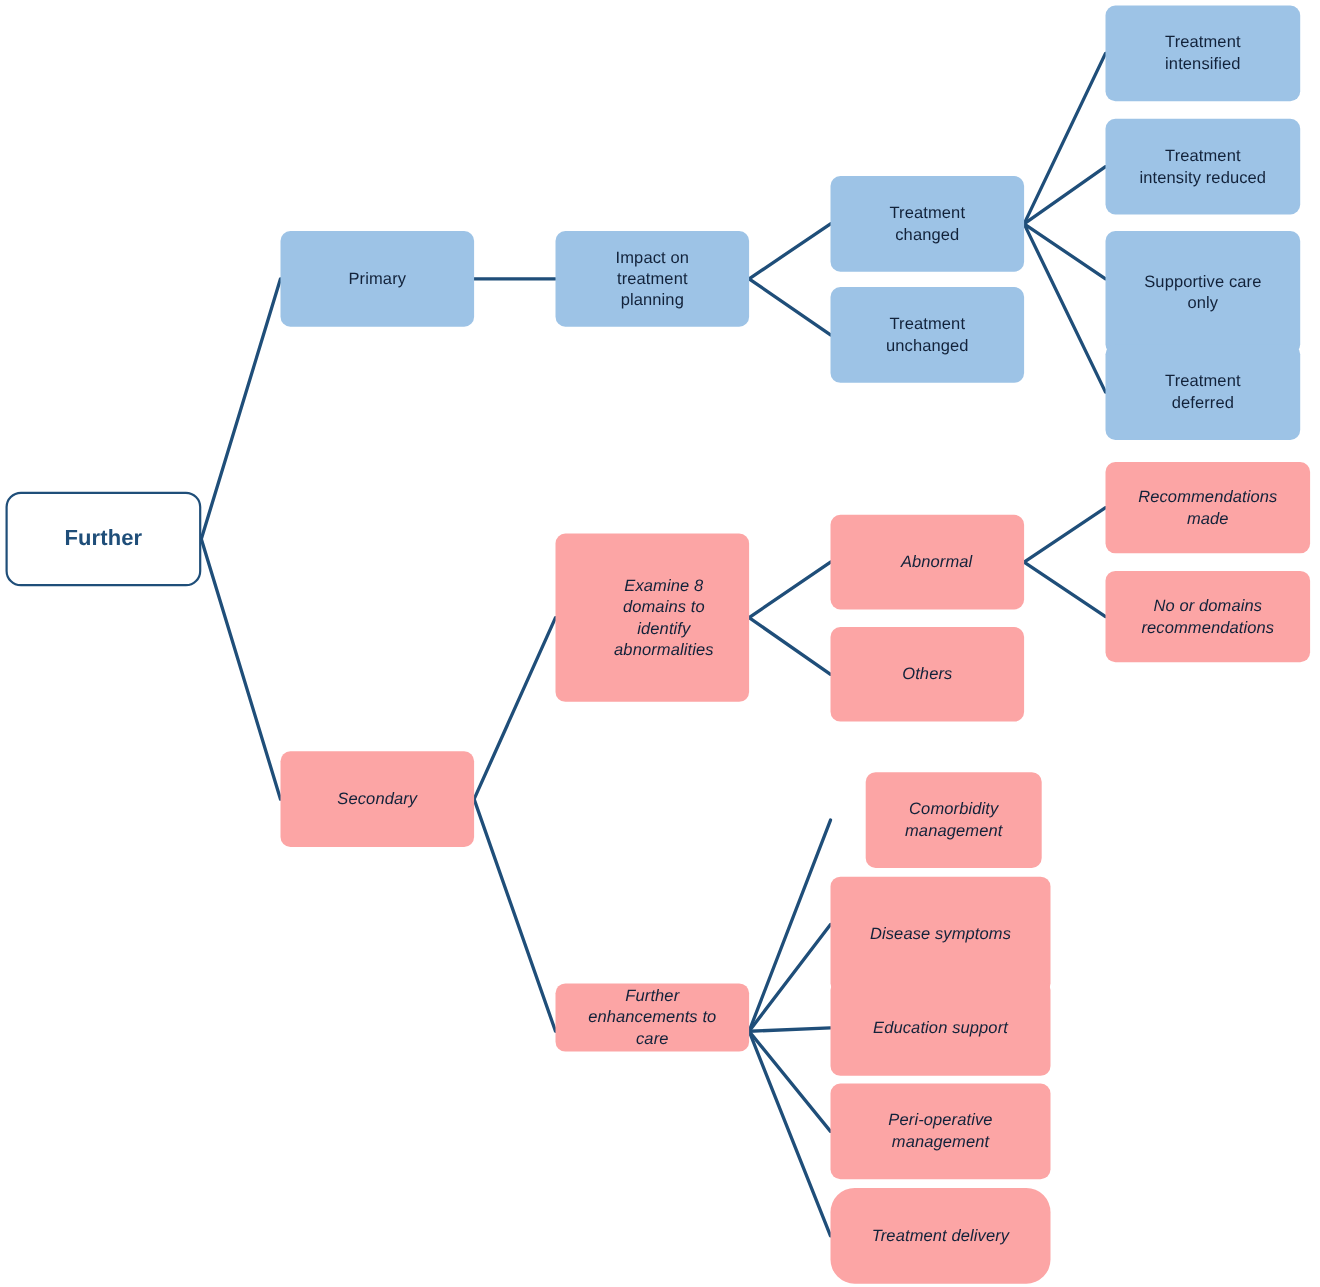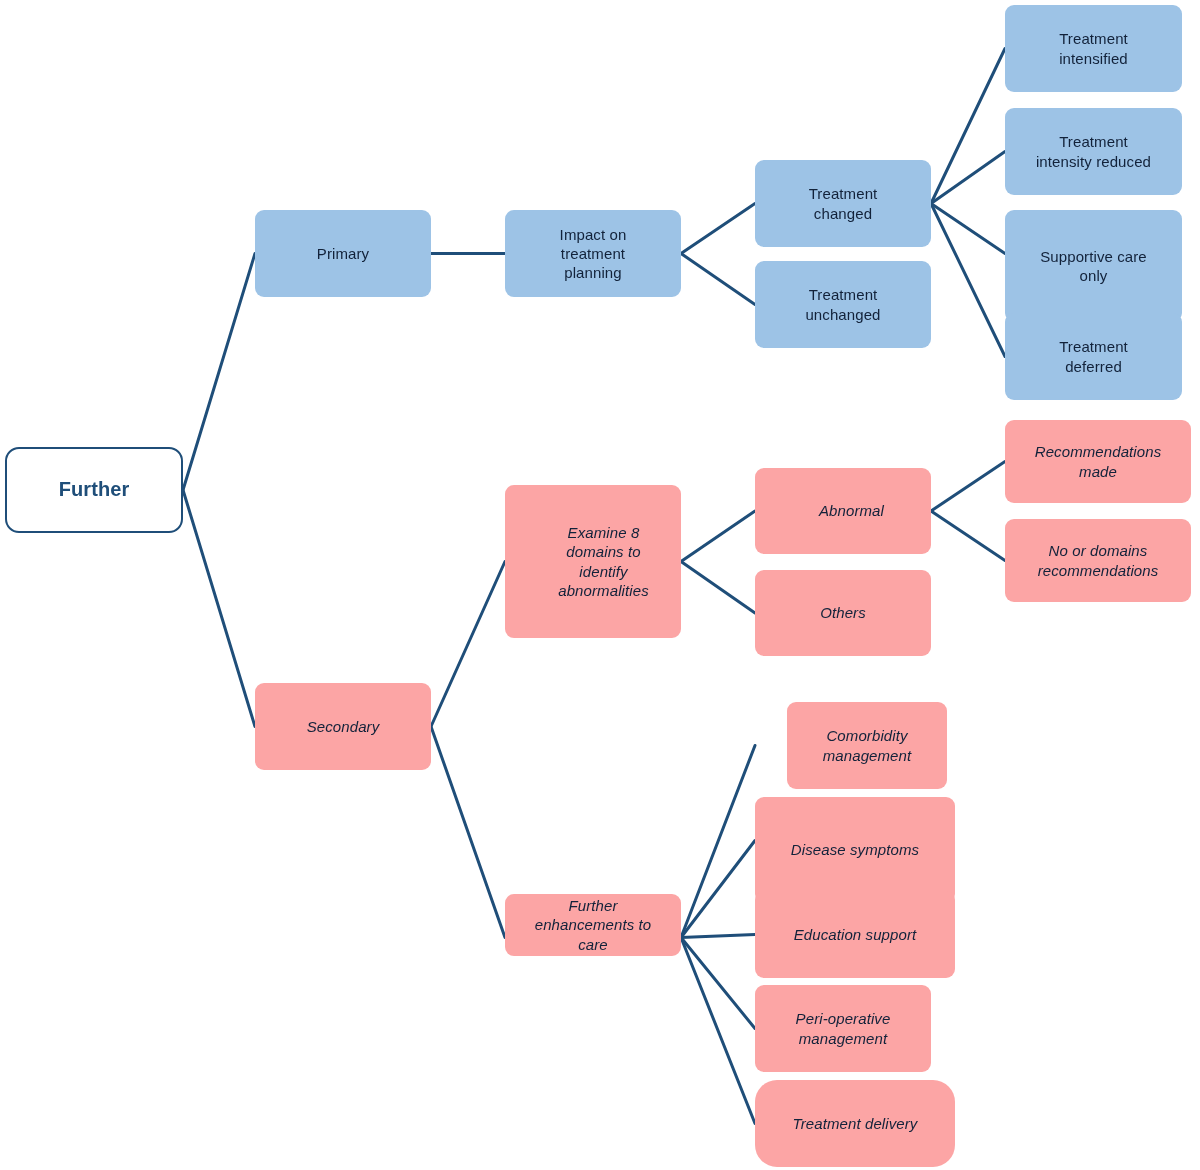--- a/index.html
+++ b/index.html
@@ -169,21 +169,21 @@
   </div>
 
   <div class="node node-gray" style="left: 755px; top: 797px; width: 200px; height: 106px;">
     <span class="node-label">Disease symptoms</span>
   </div>
 
   <div class="node node-gray" style="left: 755px; top: 891px; width: 200px; height: 87px;">
     <span class="node-label">Education support</span>
   </div>
 
-  <div class="node node-gray" style="left: 755px; top: 985px; width: 176px; height: 87px;">
+  <div class="node node-gray" style="left: 755px; top: 985px; width: 200px; height: 87px;">
     <span class="node-label">Peri-operative
 management</span>
   </div>
 
   <div class="node node-gray" style="left: 755px; top: 1080px; width: 200px; height: 87px; border-radius: 22px;">
     <span class="node-label">Treatment delivery</span>
   </div>
 
 </div>
 

